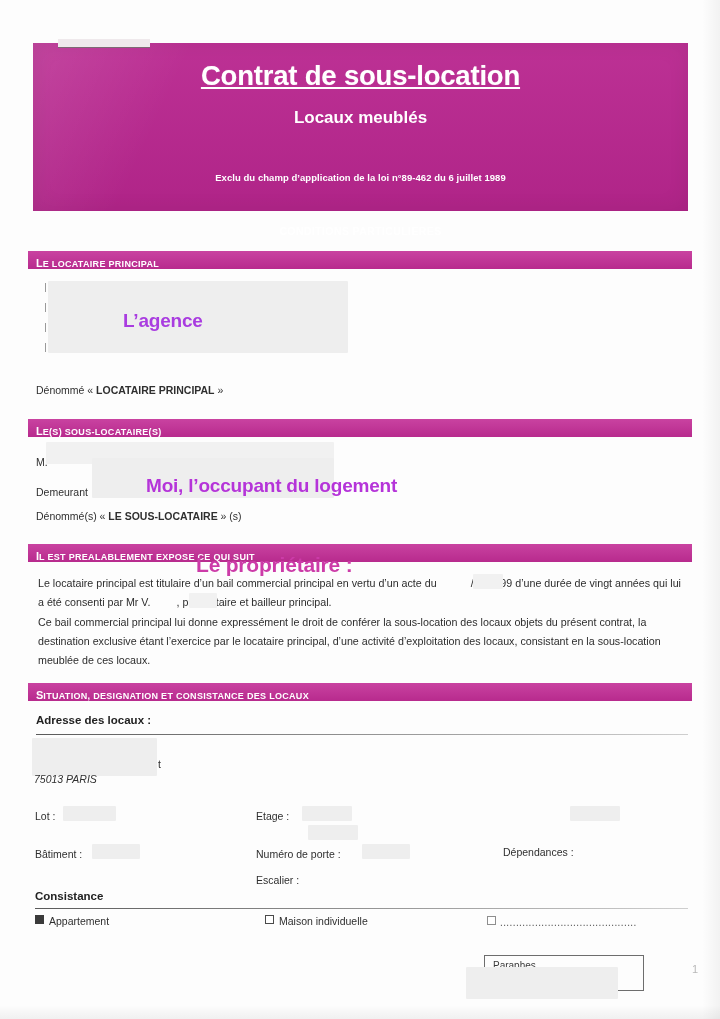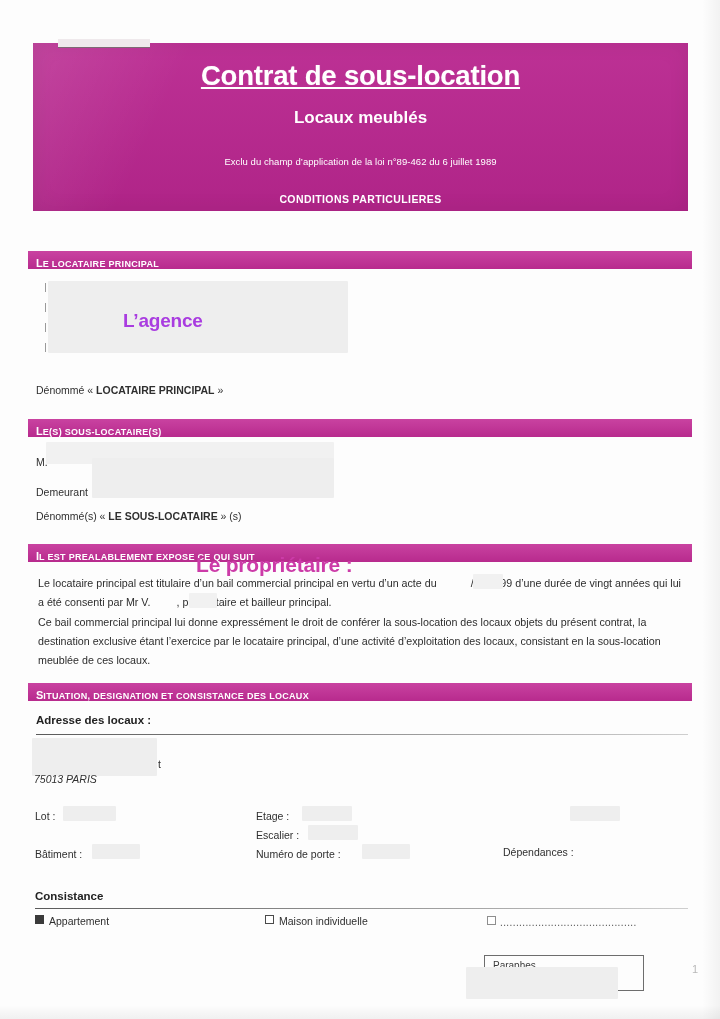--- a/index.html
+++ b/index.html
@@ -76,24 +76,24 @@
     text-shadow: 0 0 1px rgba(255,255,255,0.35);
     text-decoration: underline;
   }
   .masthead-subtitle {
     margin: 0;
     padding-top: 16px;
     font-size: 17px;
     font-weight: bold;
   }
   .masthead-law {
-    margin: 0;
+    margin: 16px;
     padding-top: 28px;
     font-size: 9.5px;
-    font-weight: normal;
+    font-weight: bold;
     letter-spacing: 0.05px;
   }
   .masthead-conditions {
     margin: 0;
     padding-top: 26px;
     font-size: 10.5px;
     font-weight: bold;
     letter-spacing: 0.4px;
   }
 
@@ -268,20 +268,21 @@
   <div class="bar" style="top:419px;">
     <span class="cap-first">L</span><span class="cap-rest">E(S) SOUS-LOCATAIRE(S)</span>
   </div>
 
   <div class="redact light" style="left:46px; top:442px; width:288px; height:22px;"></div>
   <div class="redact" style="left:92px; top:458px; width:242px; height:40px;"></div>
 
   <div class="txt" style="left:36px; top:455px;">M.</div>
   <div class="txt" style="left:36px; top:485px;">Demeurant</div>
 
+  <div class="annot annot-tenant" style="left:146px; top:475px;">Moi, l’occupant du logement</div>
 
   <div class="txt" style="left:36px; top:509px;">
     <span>Dénommé(s)  « </span><b>LE SOUS-LOCATAIRE</b><span> » (s)</span>
   </div>
 
   <div class="bar" style="top:544px;">
     <span class="cap-first">I</span><span class="cap-rest">L EST PREALABLEMENT EXPOSE CE QUI SUIT</span>
   </div>
 
   <div class="para">
@@ -309,21 +310,21 @@
 
   <div class="txt" style="left:35px; top:809px;">Lot :</div>
   <div class="redact" style="left:63px; top:806px; width:53px; height:15px;"></div>
 
   <div class="txt" style="left:256px; top:809px;">Etage :</div>
   <div class="redact" style="left:302px; top:806px; width:50px; height:15px;"></div>
 
   <div class="txt" style="left:487px; top:845px;padding-left:16px;">Dépendances :</div>
   <div class="redact" style="left:570px; top:806px; width:50px; height:15px;"></div>
 
-  <div class="txt" style="left:256px; top:828px;">Escalier :</div>
+  <div class="txt" style="left:256px; top:873px;">Escalier :</div>
   <div class="redact" style="left:308px; top:825px; width:50px; height:15px;"></div>
 
   <div class="txt" style="left:35px; top:847px;">Bâtiment :</div>
   <div class="redact" style="left:92px; top:844px; width:48px; height:15px;"></div>
 
   <div class="txt" style="left:256px; top:847px;">Numéro de porte :</div>
   <div class="redact" style="left:362px; top:844px; width:48px; height:15px;"></div>
 
   <div class="txt" style="left:35px; top:888px; font-size:11.5px; font-weight:bold; color:#222;">Consistance</div>
   <div class="rule" style="left:35px; top:908px; width:653px;"></div>

